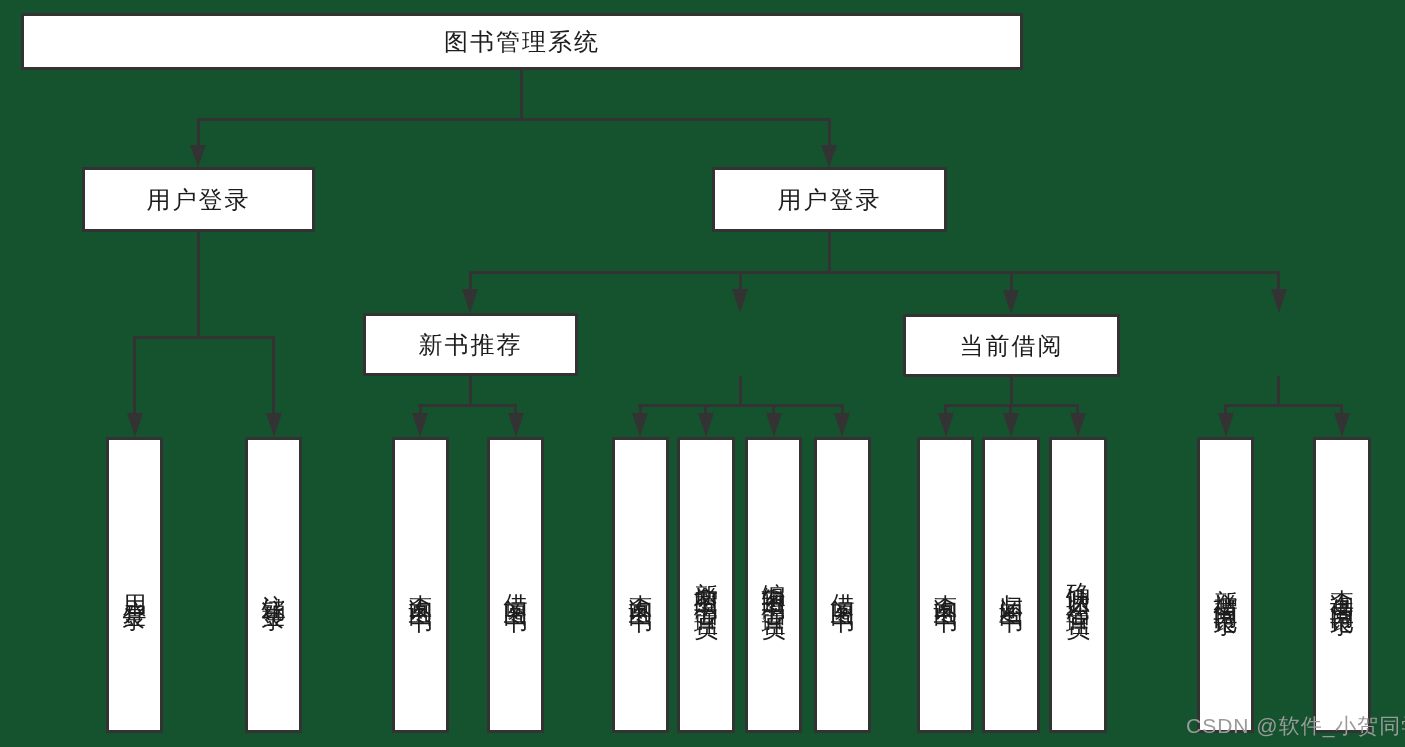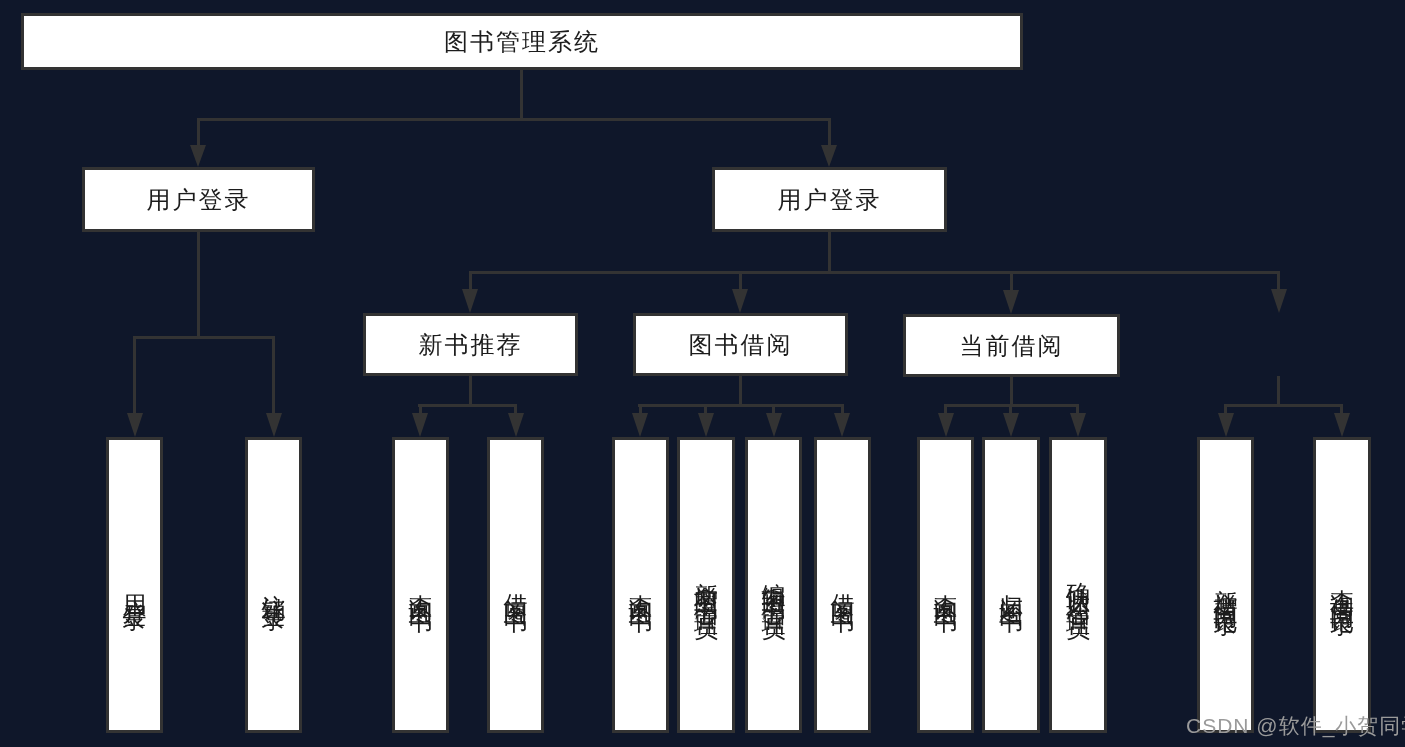--- a/index.html
+++ b/index.html
@@ -1,19 +1,19 @@
 <!DOCTYPE html>
 <html><head>
 <meta charset="utf-8">
 <style>
   html,body{margin:0;padding:0;background:#ffffff;}
   #canvas{
     position:relative;
     width:1405px;height:747px;
-    background:#0f172a;
+    background:#14532d;
     font-family:"Liberation Sans","DejaVu Sans",sans-serif;
     overflow:hidden;
   }
   .bx{
     position:absolute;
     box-sizing:border-box;
     background:#ffffff;
     border:3px solid #333333;
     display:flex;align-items:center;justify-content:center;
     font-size:24px;color:#1c1c1c;
@@ -60,23 +60,20 @@
   </div>
 
   <div class="bx" style="left:712px;top:167px;width:235px;height:65px">
     <span>用户登录</span>
   </div>
 
   <div class="bx" style="left:363px;top:313px;width:215px;height:63px">
     <span>新书推荐</span>
   </div>
 
-  <div class="bx" style="left:633px;top:313px;width:215px;height:63px">
-    <span>图书借阅</span>
-  </div>
 
   <div class="bx" style="left:903px;top:314px;width:217px;height:63px">
     <span>当前借阅</span>
   </div>
 
 
   <div class="bx" style="left:106px;top:437px;width:57px;height:296px">
     <span class="vt">用户登录</span>
   </div>
   <div class="bx" style="left:245px;top:437px;width:57px;height:296px">

